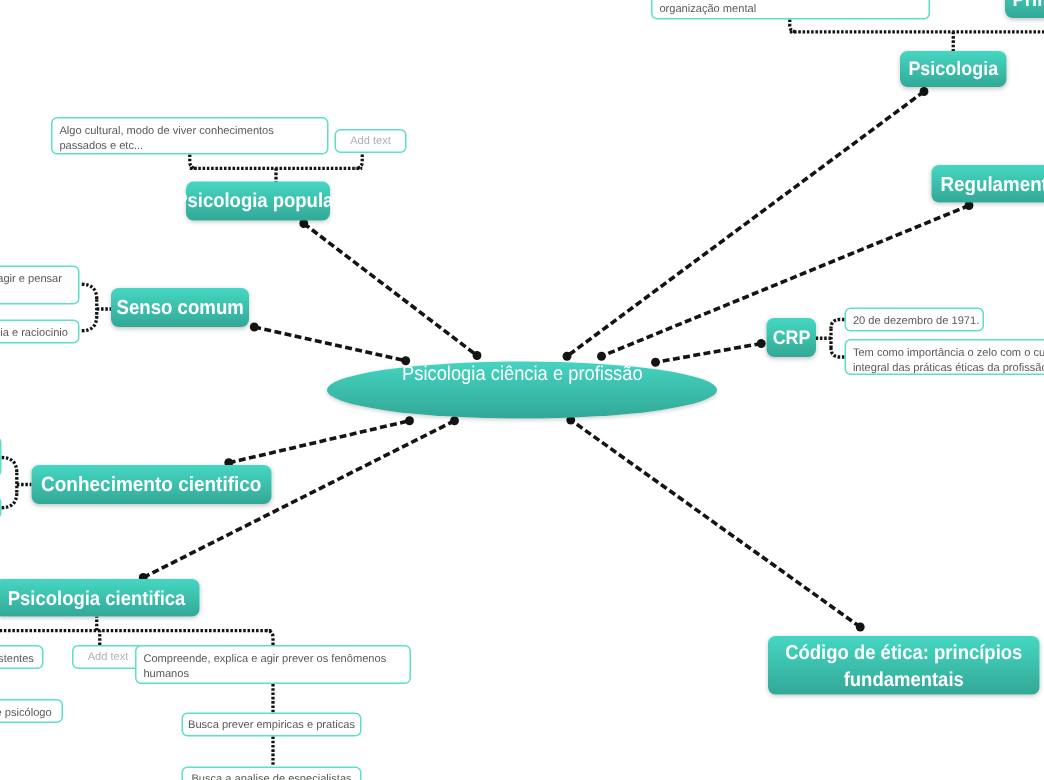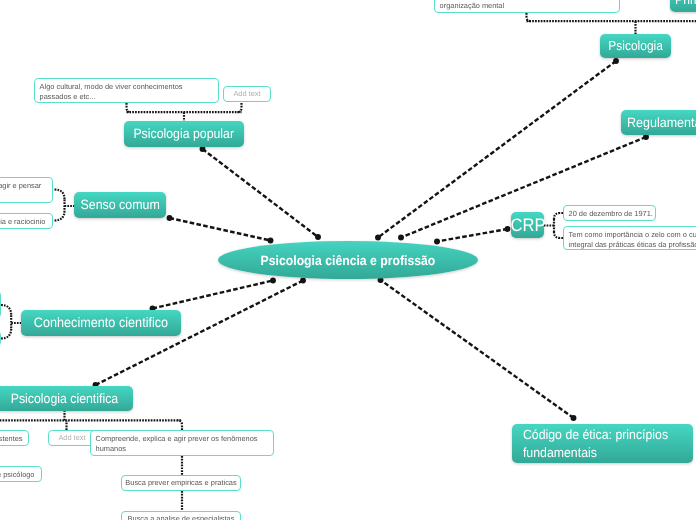--- a/index.html
+++ b/index.html
@@ -10,36 +10,36 @@
   #canvas{position:relative;width:696px;height:520px;overflow:hidden;background:#fff;
           transform:translateZ(0);}
   svg.links{position:absolute;left:0;top:0;width:696px;height:520px;}
 
   .node{position:absolute;box-sizing:border-box;}
 
   
   .topic{
     display:flex;align-items:center;justify-content:center;
     background:linear-gradient(180deg,#45d7c2 0%,#33a897 100%);
-    border-radius:5px;color:#ffffff;font-weight:normal;text-align:left;
+    border-radius:5px;color:#ffffff;font-weight:bold;text-align:center;
     line-height:1.15;
     font-family:"Liberation Sans",sans-serif;
     box-shadow:0 1px 3px rgba(0,0,0,.22);
     transform-origin:center center;
   }
   .topic > span{display:block;transform:scaleX(.92);white-space:nowrap;opacity:.999;}
   .topic.lft{justify-content:flex-start;}
   .topic.lft > span{transform-origin:left center;}
   .topic.wrap > span{white-space:normal;}
   
   .root{
-    display:flex;align-items:center;justify-content:center;
+    display:flex;align-items:flex-start;justify-content:center;
     border-radius:50%;
     background:linear-gradient(180deg,#45d4c0 0%,#32a897 100%);
-    color:#fff;font-weight:bold;text-align:center;
+    color:#fff;font-weight:normal;text-align:center;
     font-family:"Liberation Sans",sans-serif;
     box-shadow:0 1px 3px rgba(0,0,0,.20);
   }
   .root > span{display:block;transform:scaleX(.92);white-space:nowrap;opacity:.999;}
   
   .leaf{
     display:flex;align-items:flex-start;justify-content:flex-start;
     background:#ffffff;border:1.6px solid #5adfc8;border-radius:4px;
     color:#585858;text-align:left;line-height:9.9px;
     font-family:"Liberation Sans",sans-serif;font-size:7.4px;
@@ -109,21 +109,21 @@
         <circle cx="378" cy="237.5" r="2.95"></circle>
         <circle cx="646" cy="137" r="2.95"></circle>
         <circle cx="401" cy="237.5" r="2.95"></circle>
         <circle cx="507.5" cy="229" r="2.95"></circle>
         <circle cx="437" cy="241.5" r="2.95"></circle>
         <circle cx="573.5" cy="418" r="2.95"></circle>
         <circle cx="380.5" cy="280" r="2.95"></circle>
       </g>
   </svg>
 
-  <div class="node topic" style="left:124px;top:121px;width:120px;height:26px;font-size:13.4px;">
+  <div class="node topic" style="left:124px;top:121px;width:96px;height:26px;font-size:13.4px;">
     <span>Psicologia popular</span>
     </div>
 
   <div class="node topic" style="left:74px;top:192px;width:92px;height:26px;font-size:13.5px;">
     <span>Senso comum</span>
     </div>
 
   <div class="node topic" style="left:21px;top:310px;width:160px;height:26px;font-size:13.75px;">
     <span>Conhecimento cientifico</span>
     </div>
@@ -133,21 +133,21 @@
     </div>
 
   <div class="node topic" style="left:600px;top:34px;width:71px;height:24px;font-size:13px;">
     <span>Psicologia</span>
     </div>
 
   <div class="node topic lft" style="left:621px;top:110px;width:112px;height:25px;font-size:13.6px;justify-content:flex-start;padding-left:6px;">
     <span>Regulamentação</span>
     </div>
 
-  <div class="node topic" style="left:511px;top:212px;width:33px;height:26px;font-size:18px;">
+  <div class="node topic" style="left:511px;top:212px;width:33px;height:26px;font-size:13px;">
     <span>CRP</span>
     </div>
 
   <div class="node topic wrap" style="left:512px;top:424px;width:181px;height:39px;font-size:13.4px;padding:0 4px;line-height:1.32;">
     <span>Código de ética: princípios fundamentais</span>
     </div>
 
   <div class="node topic lft" style="left:670px;top:-13px;width:70px;height:25px;font-size:13.4px;justify-content:flex-start;padding-left:5px;">
     <span>Primeiro</span>
     </div>

